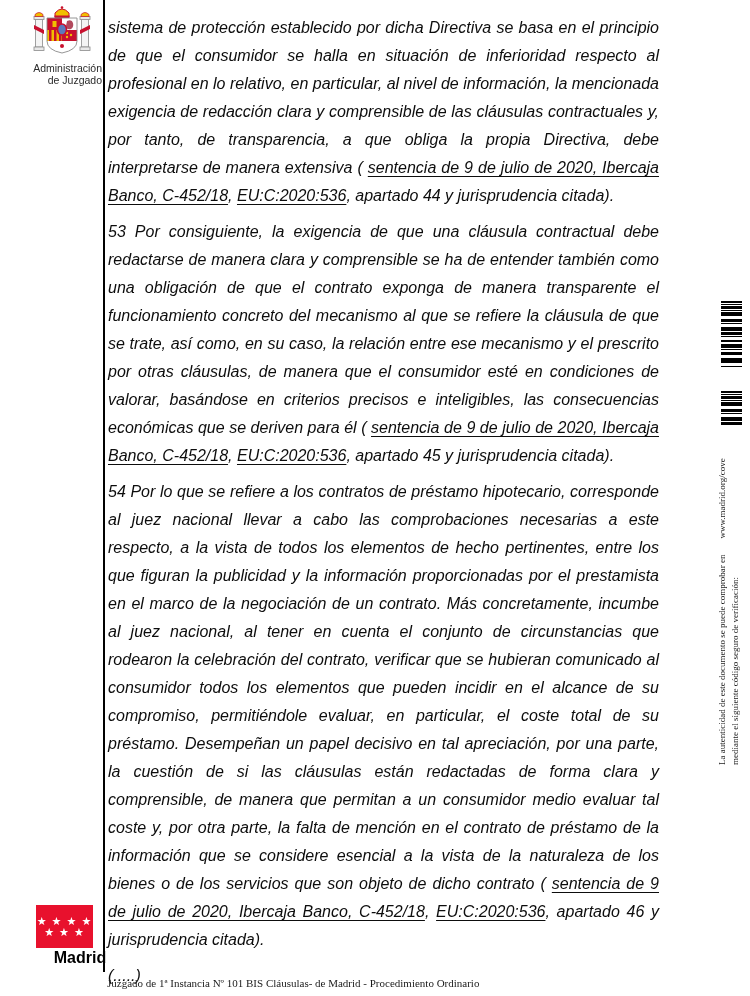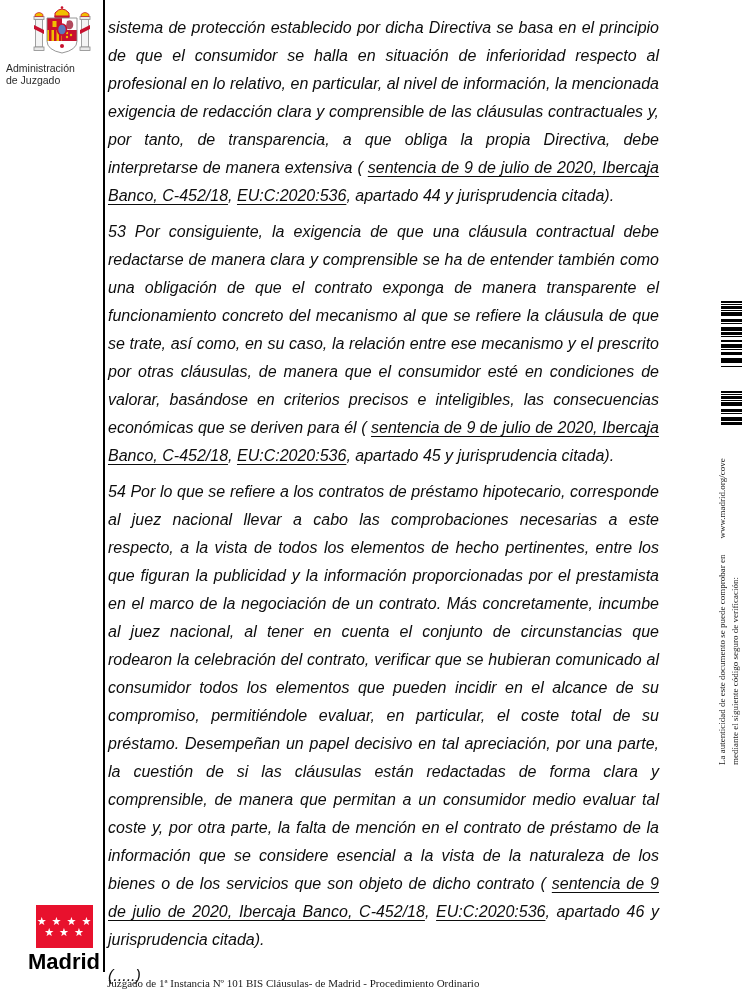--- a/index.html
+++ b/index.html
@@ -4,33 +4,33 @@
 <style>
   html,body{margin:0;padding:0;}
   body{
     width:750px;height:996px;position:relative;background:#ffffff;
     overflow:hidden;font-family:"Liberation Sans",sans-serif;color:#111;
   }
   
   .left-rail{position:absolute;left:0;top:0;width:103px;height:996px;}
   .crest{position:absolute;left:33px;top:6px;width:58px;height:54px;}
   .org-label{
-    position:absolute;left:6px;top:62px;width:96px;text-align:left;
+    position:absolute;left:6px;top:62px;width:96px;text-align:right;
     font-size:10.5px;line-height:12px;color:#2b2b2b;
     font-family:"Liberation Sans",sans-serif;
   }
   .madrid-flag{
     position:absolute;left:36px;top:905px;width:57px;height:43px;
     background:#e8112d;display:flex;flex-direction:column;align-items:center;
     justify-content:center;gap:0px;
   }
   .star-row{color:#ffffff;font-size:11px;line-height:11px;letter-spacing:1px;white-space:nowrap;}
   .madrid-label{
-    position:absolute;left:14px;top:949px;width:100px;text-align:center;
-    font-weight:bold;font-size:22px;color:#000;
+    position:absolute;left:30px;top:949px;width:100px;text-align:center;
+    font-weight:bold;font-size:16px;color:#000;
     font-family:"Liberation Sans",sans-serif;
   }
   
   .vrule{position:absolute;left:103px;top:0;width:2px;height:972px;background:#000;}
   
   .content{
     position:absolute;left:108px;top:0;width:551px;padding-top:14px;
     font-style:italic;font-size:16px;line-height:28px;color:#0d0d0d;
     font-family:"Liberation Sans",sans-serif;
   }

